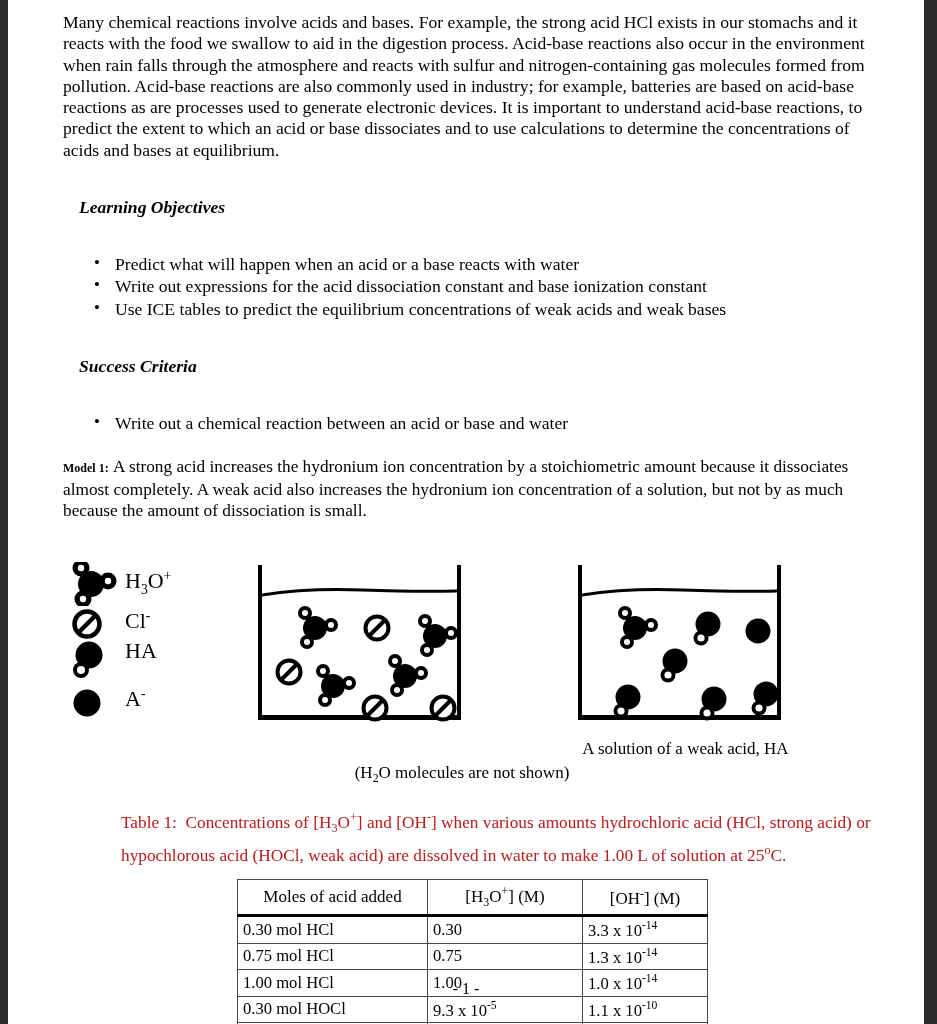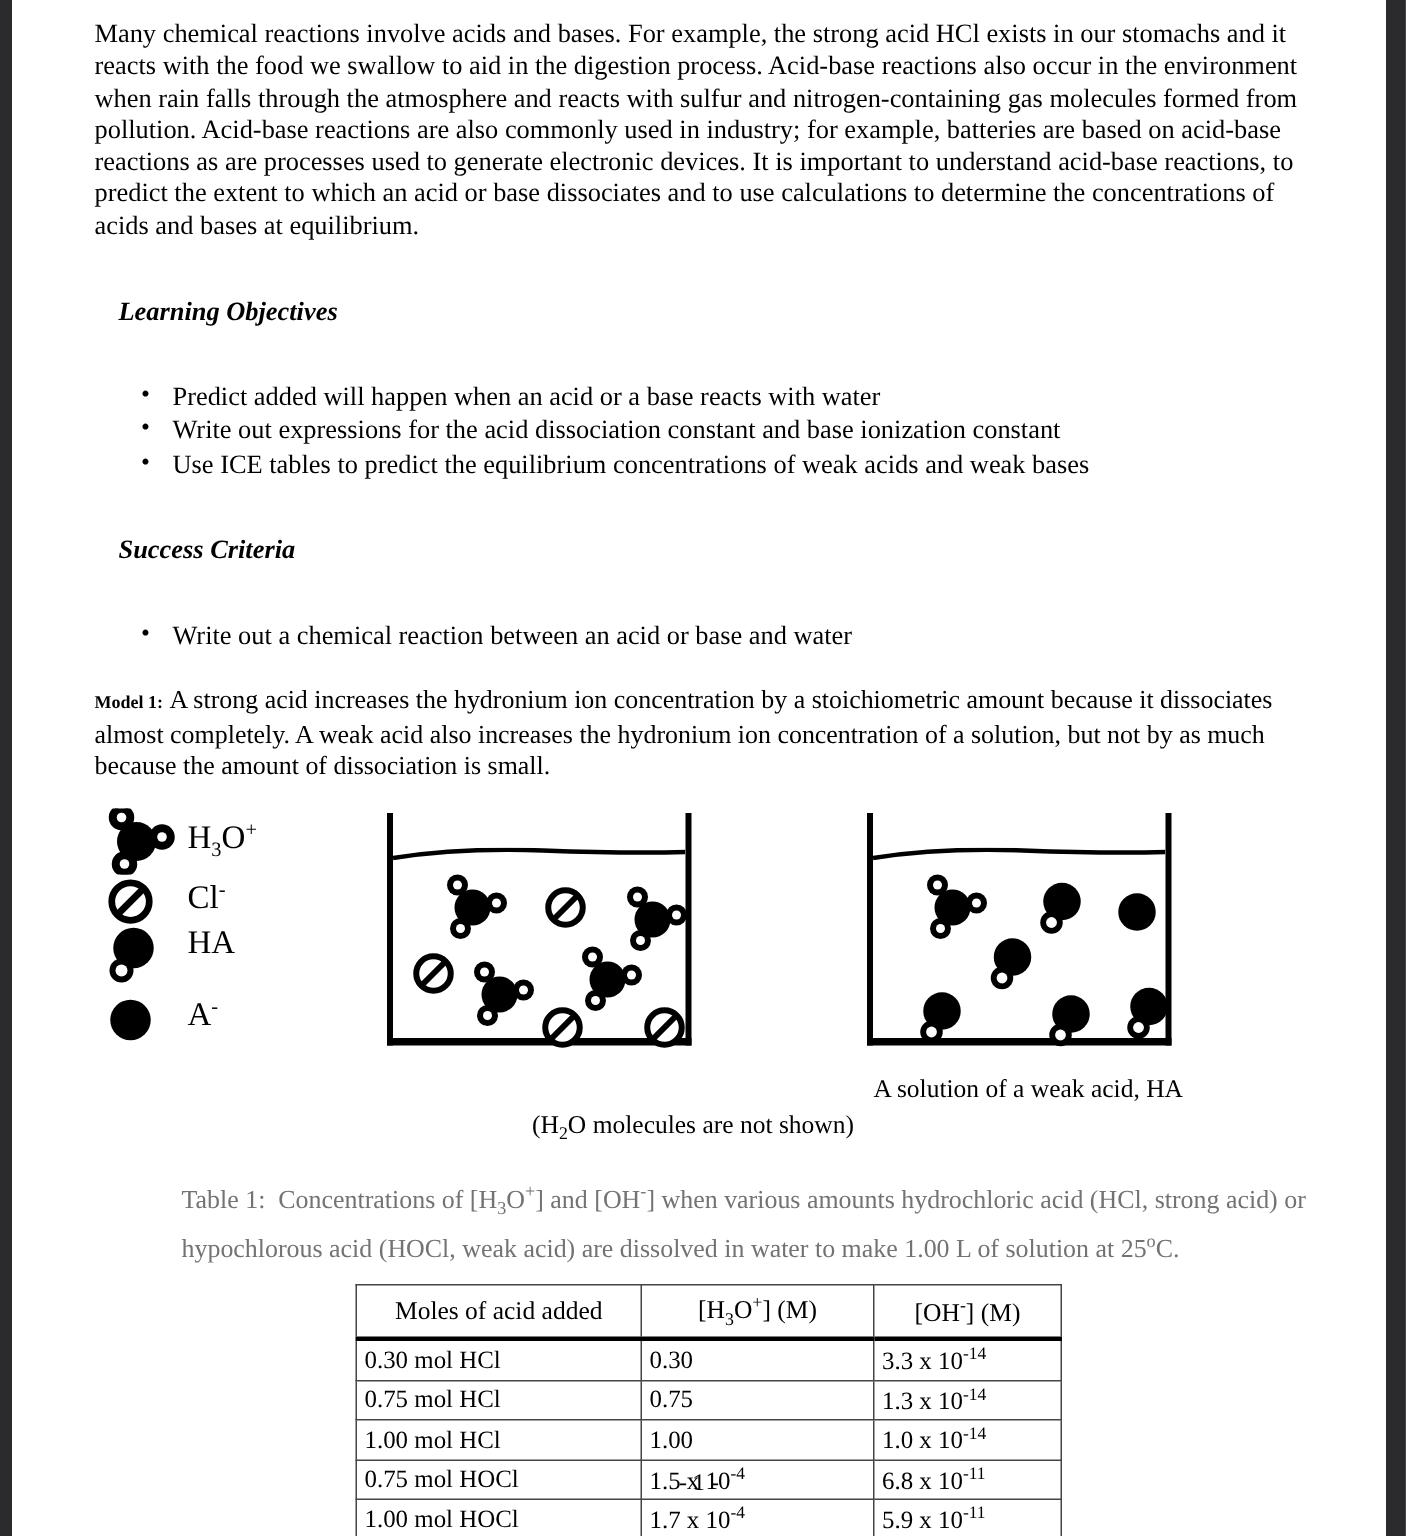--- a/index.html
+++ b/index.html
@@ -77,20 +77,21 @@
     font-size: 17px;
   }
 
   .model-head { font-weight: bold; font-size: 12px; }
   .model-body { font-size: 17.3px; }
 
   
   #figure {
     position: relative;
     height: 172px;
+    margin-top: 23px;
   }
   .beaker {
     position: absolute;
     width: 203px;
     height: 155px;
     box-sizing: border-box;
     border-left: 4px solid #000;
     border-right: 4px solid #000;
     border-bottom: 5px solid #000;
     border-top: none;
@@ -151,21 +152,21 @@
     border-bottom: 3px solid #000;
     font-size: 17px;
   }
   table.data tbody td { text-align: left; }
   table.data col.c1 { width: 190px; }
   table.data col.c2 { width: 155px; }
   table.data col.c3 { width: 125px; }
   .sup { font-size: 0.7em; vertical-align: super; }
   .sub { font-size: 0.7em; vertical-align: sub; }
 
-  .tablecap { font-size: 17.3px; line-height: 22px; color:#737373; }
+  .tablecap { font-size: 17.3px; line-height: 22px; color:#b91c1c; }
 
   #footer {
     position: absolute;
     left: 0; top: 980px;
     width: 916px;
     text-align: center;
     font-size: 16px;
     color: #000;
   }
 </style>
@@ -178,21 +179,21 @@
 <div id="page">
   <div class="content">
 
     <p class="body">Many chemical reactions involve acids and bases.  For example, the strong acid HCl exists in our stomachs and it reacts with the food we swallow to aid in the digestion process.  Acid-base reactions also occur in the environment when rain falls through the atmosphere and reacts with sulfur and nitrogen-containing gas molecules formed from pollution.    Acid-base reactions are also commonly used in industry; for example, batteries are based on acid-base reactions as are processes used to generate electronic devices.  It is important to understand acid-base reactions, to predict the extent to which an acid or base dissociates and to use calculations to determine the concentrations of acids and bases at equilibrium.</p>
 
     <div style="height:20px"></div>
     <h2 class="section">Learning Objectives</h2>
 
     <div style="height:19px"></div>
     <ul class="bullets">
-      <li>Predict added will happen when an acid or a base reacts with water</li>
+      <li>Predict what will happen when an acid or a base reacts with water</li>
       <li>Write out expressions for the acid dissociation constant and base ionization constant</li>
       <li>Use ICE tables to predict the equilibrium concentrations of weak acids and weak bases</li>
     </ul>
 
     <div style="height:20px"></div>
     <h2 class="section">Success Criteria</h2>
 
     <div style="height:19px"></div>
     <ul class="bullets">
       <li>Write out a chemical reaction between an acid or base and water</li>
@@ -394,20 +395,25 @@
               <td>0.75 mol HCl</td>
               <td>0.75</td>
               <td>1.3 x 10<span class="sup">-14</span></td>
             </tr>
             <tr>
               <td>1.00 mol HCl</td>
               <td>1.00</td>
               <td>1.0 x 10<span class="sup">-14</span></td>
             </tr>
             <tr>
+              <td>0.30 mol HOCl</td>
+              <td>9.3 x 10<span class="sup">-5</span></td>
+              <td>1.1 x 10<span class="sup">-10</span></td>
+            </tr>
+            <tr>
               <td>0.75 mol HOCl</td>
               <td>1.5 x 10<span class="sup">-4</span></td>
               <td>6.8 x 10<span class="sup">-11</span></td>
             </tr>
             <tr>
               <td>1.00 mol HOCl</td>
               <td>1.7 x 10<span class="sup">-4</span></td>
               <td>5.9 x 10<span class="sup">-11</span></td>
             </tr>
           </tbody>

